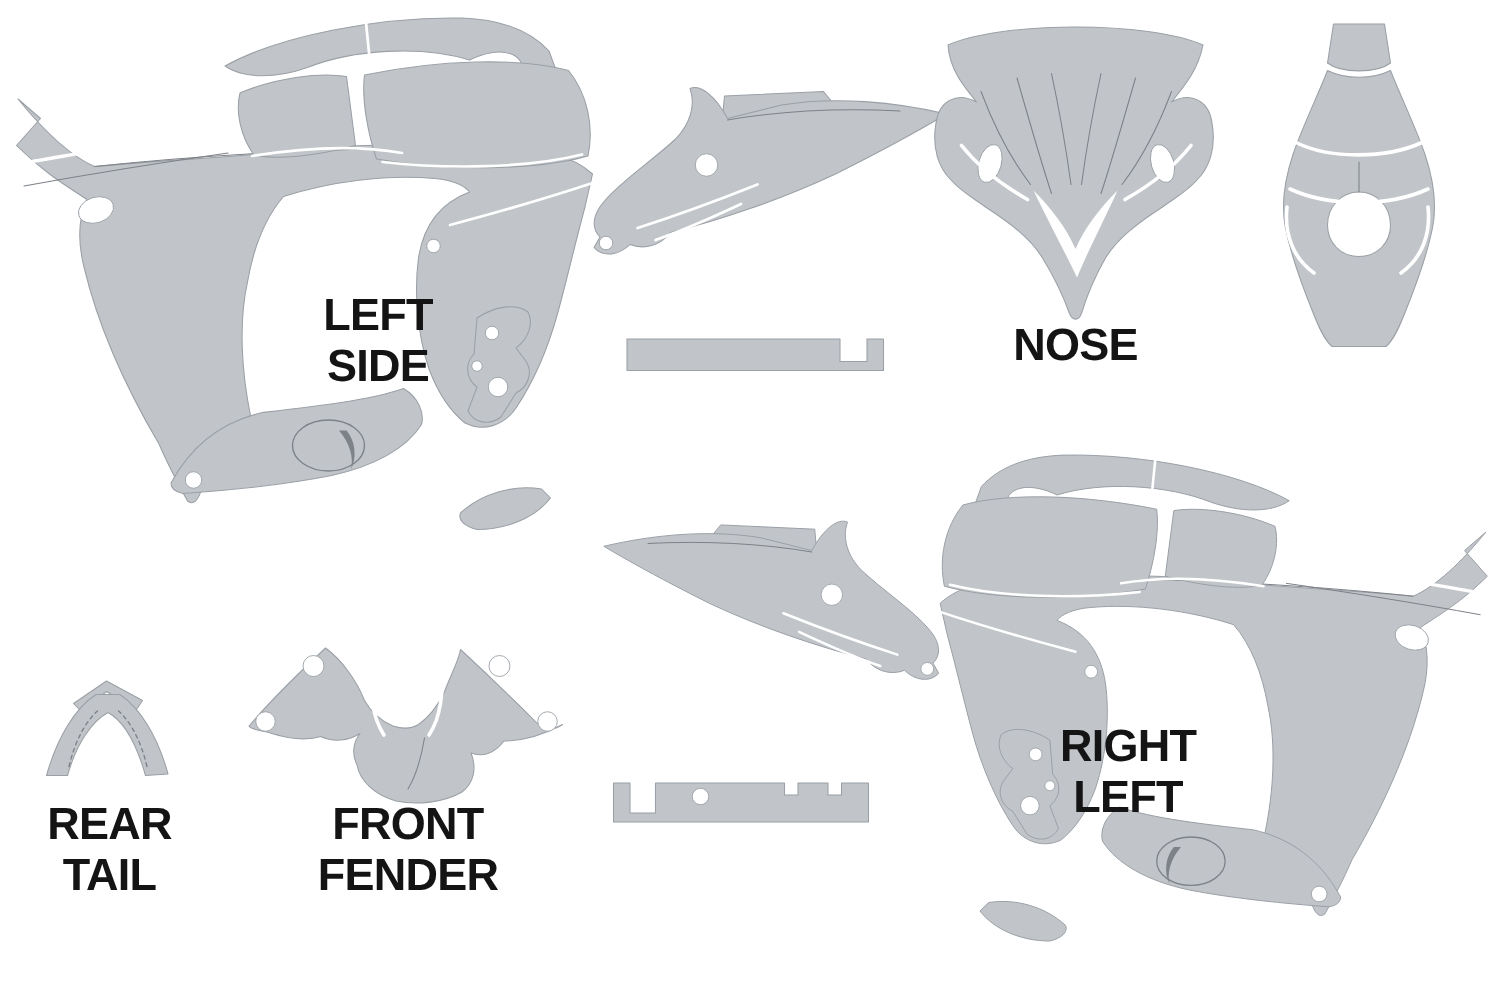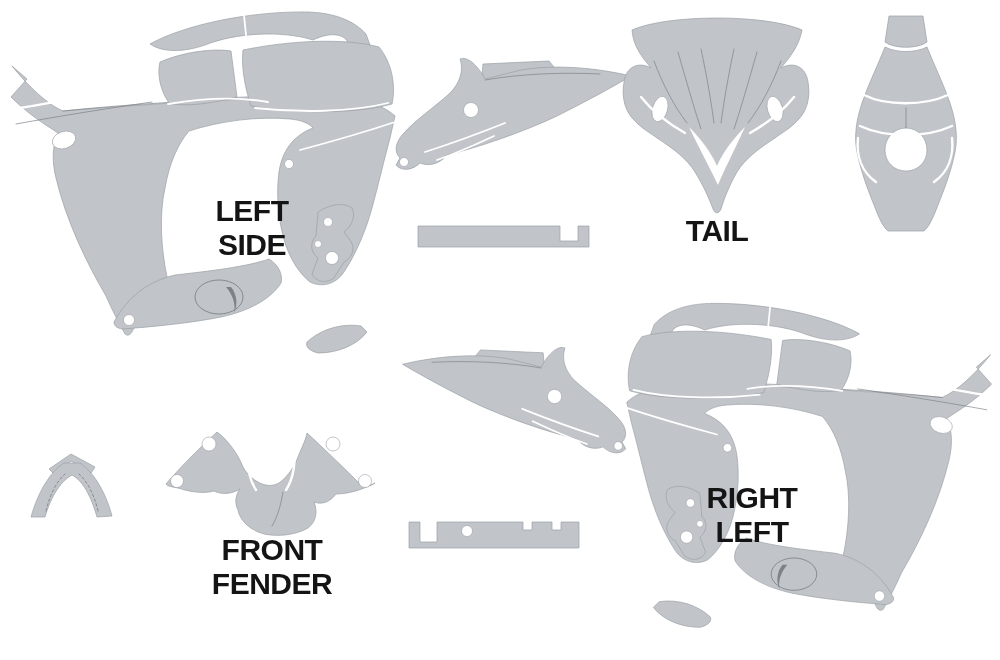--- a/index.html
+++ b/index.html
@@ -119,18 +119,20 @@
       <circle class="hole" cx="333" cy="444" r="7"></circle>
       <circle class="hole" cx="365" cy="481" r="6.5"></circle>
       <path class="slit" d="M248,440 C246,460 248,478 256,490"></path>
       <path class="slit" d="M294,440 C296,460 294,478 286,490"></path>
       <path class="seam" d="M283,492 C281,504 278,516 272,526"></path>
     </g>
   </svg>
 
   <div class="part-label" style="left:252px;top:228px;">LEFT
 SIDE</div>
-  <div class="part-label" style="left:717px;top:231px;">TAIL</div>
+  <div class="part-label" style="left:717px;top:231px;">NOSE</div>
+  <div class="part-label" style="left:73px;top:567px;">REAR
+TAIL</div>
   <div class="part-label" style="left:272px;top:567px;text-align:center;">FRONT
 FENDER</div>
   <div class="part-label" style="left:752px;top:515px;">RIGHT
 LEFT</div>
 </div>
 
 </body></html>

